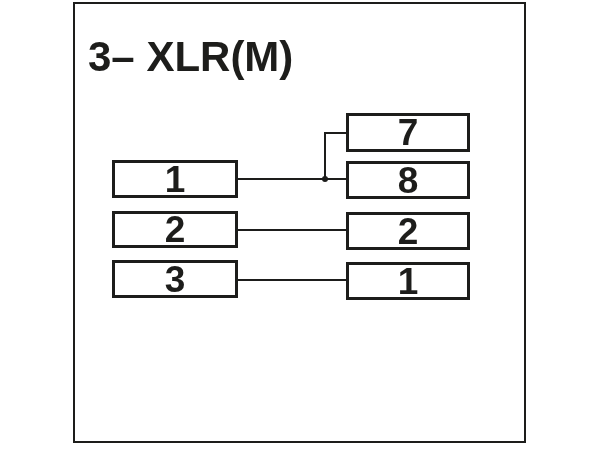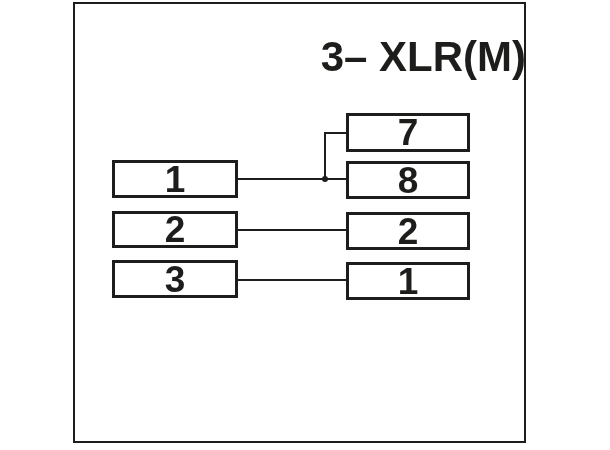--- a/index.html
+++ b/index.html
@@ -23,21 +23,21 @@
     height: 441px;
     border: 2px solid #1d1d1b;
     box-sizing: border-box;
     background: #ffffff;
   }
   .title {
     position: absolute;
     left: 73px;
     top: 33px;
     width: 453px;
-    text-align: right;
+    text-align: left;
     text-indent: 15px;
     font-size: 42px;
     font-weight: bold;
     color: #1d1d1b;
     letter-spacing: 0px;
     white-space: nowrap;
   }
   .pin-box {
     position: absolute;
     box-sizing: border-box;

